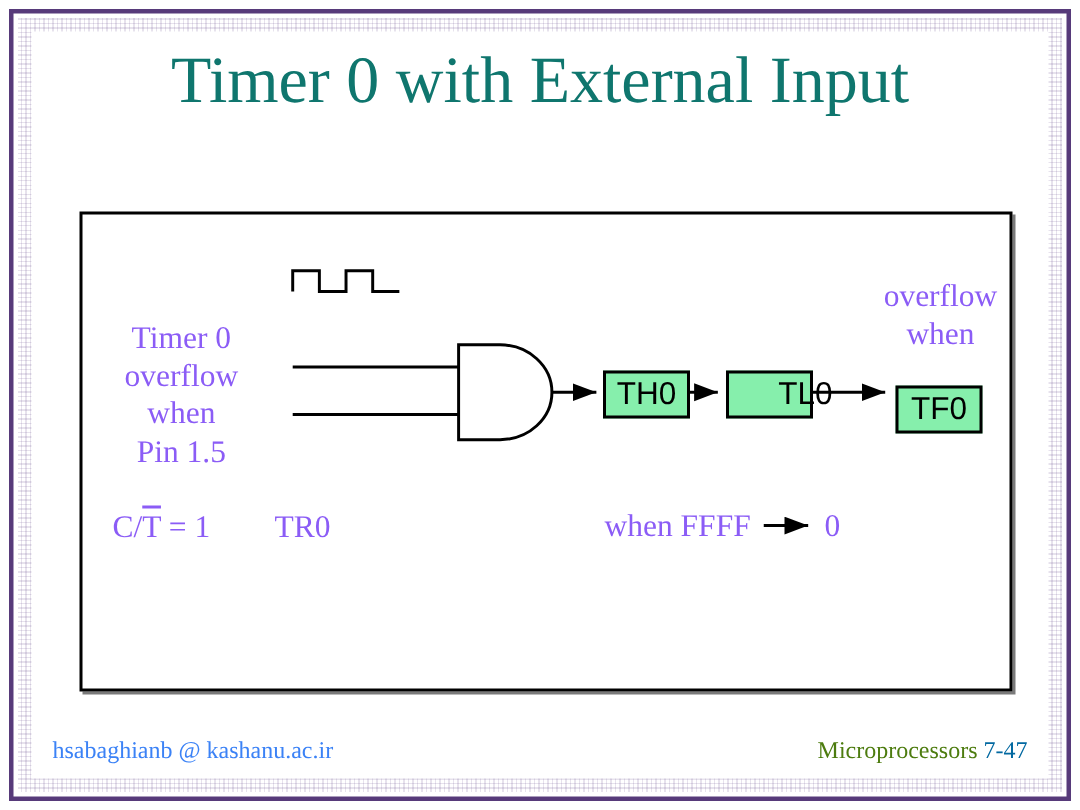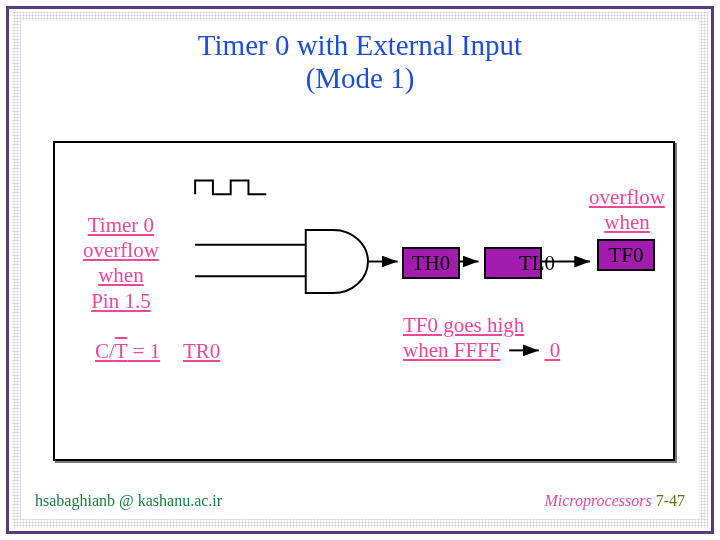--- a/index.html
+++ b/index.html
@@ -23,22 +23,22 @@
       repeating-linear-gradient(0deg, transparent 0 2px, rgba(90,60,130,0.15) 2px 3px),
       repeating-linear-gradient(90deg, transparent 0 2px, rgba(90,60,130,0.15) 2px 3px);
   }
   .inner-page {
     position: absolute;
     left: 12px; top: 12px; right: 12px; bottom: 12px;
     background: #fff;
   }
   .slide-title {
     font-family: "Comic Sans MS", "Comic Sans", cursive;
-    color: #1d4ed8;
-    font-size: 29px;
+    color: #0f766e;
+    font-size: 44px;
     text-align: center;
     line-height: 1.15;
     padding: 8px 20px 4px;
   }
   .diagram-frame {
     position: absolute;
     left: 32px;
     top: 120px;
     width: 622px;
     height: 320px;
@@ -46,66 +46,64 @@
     box-shadow: 2px 2px 0 #7a7a7a;
     background: #fff;
   }
   .diagram-svg {
     position: absolute;
     left: 0; top: 0; width: 100%; height: 100%;
   }
   .dlabel {
     position: absolute;
     font-family: "Times New Roman", Times, serif;
-    color: #ec4899;
+    color: #8b5cf6;
     font-size: 21px;
     line-height: 1.2;
     white-space: nowrap;
-    text-decoration: underline;
   }
   .overline { text-decoration: overline; }
   .box {
     position: absolute;
     border: 2px solid #000;
-    background: #a21caf;
+    background: #86efac;
     text-align: right;
     font-size: 21px;
-    font-family: Liberation Serif, serif;
+    font-family: Liberation Sans, sans-serif;
     display: flex;
     align-items: center;
     justify-content: center;
   }
   .footer-left {
     position: absolute;
     left: 14px;
     bottom: 9px;
     font-family: "Comic Sans MS", cursive;
-    color: #15803d;
+    color: #3b82f6;
     font-size: 16px;
   }
   .footer-right {
     position: absolute;
     right: 14px;
     bottom: 9px;
     font-family: "Comic Sans MS", cursive;
     font-size: 16px;
   }
-  .footer-right .fr-text { color: #ec4899; font-style: italic; }
-  .footer-right .fr-num { color: #4d7c0f; }
+  .footer-right .fr-text { color: #4d7c0f; }
+  .footer-right .fr-num { color: #0369a1; }
 </style>
 </head>
 <body>
 
 <div class="outer-frame">
   <div class="hatched-border"></div>
   <div class="inner-page">
 
     <div class="slide-title">
       <span>Timer 0 with External Input</span><br>
-      <span>(Mode 1)</span>
     </div>
 
     <div class="diagram-frame">
 
       <svg class="diagram-svg" viewBox="0 0 622 320">
         <defs>
           <marker id="arrow" markerWidth="10" markerHeight="10" refX="8" refY="3" orient="auto">
             <path d="M0,0 L8,3 L0,6 Z" fill="#000"></path>
           </marker>
         </defs>
@@ -129,37 +127,37 @@
         <line x1="458" y1="210" x2="488" y2="210" stroke="#000" stroke-width="2" marker-end="url(#arrow)"></line>
       </svg>
 
       <div class="dlabel" style="left:28px; top:70px;text-align:center;">
         <span>Timer 0</span><br>
         <span>overflow</span><br>
         <span>when</span><br>
         <span>Pin 1.5</span>
       </div>
 
-      <div class="dlabel" style="left:40px; top:196px;">
+      <div class="dlabel" style="left:20px; top:196px;">
         <span>C/</span><span class="overline">T</span><span> = 1</span>
       </div>
 
       <div class="dlabel" style="left:128px; top:196px;">TR0</div>
 
       <div class="box" style="left:347px; top:104px; width:58px; height:32px;">TH0</div>
       <div class="box" style="left:429px; top:104px; width:58px; height:32px;padding-left:48px;">TL0</div>
-      <div class="box" style="left:542px; top:96px; width:58px; height:32px;">TF0</div>
+      <div class="box" style="left:542px; top:114px; width:58px; height:32px;">TF0</div>
 
       <div class="dlabel" style="left:522px; top:42px; text-align:center; width:100px;">
         <span>overflow</span><br>
         <span>when</span>
       </div>
 
       <div class="dlabel" style="left:348px; top:170px;">
-        <span>TF0 goes high</span><br>
+        <br>
         <span>when FFFF</span><span style="display:inline-block; width:44px;"></span><span> 0</span>
       </div>
     </div>
 
     <div class="footer-left">hsabaghianb @ kashanu.ac.ir</div>
     <div class="footer-right">
       <span class="fr-text">Microprocessors </span><span class="fr-num">7-47</span>
     </div>
 
   </div>

